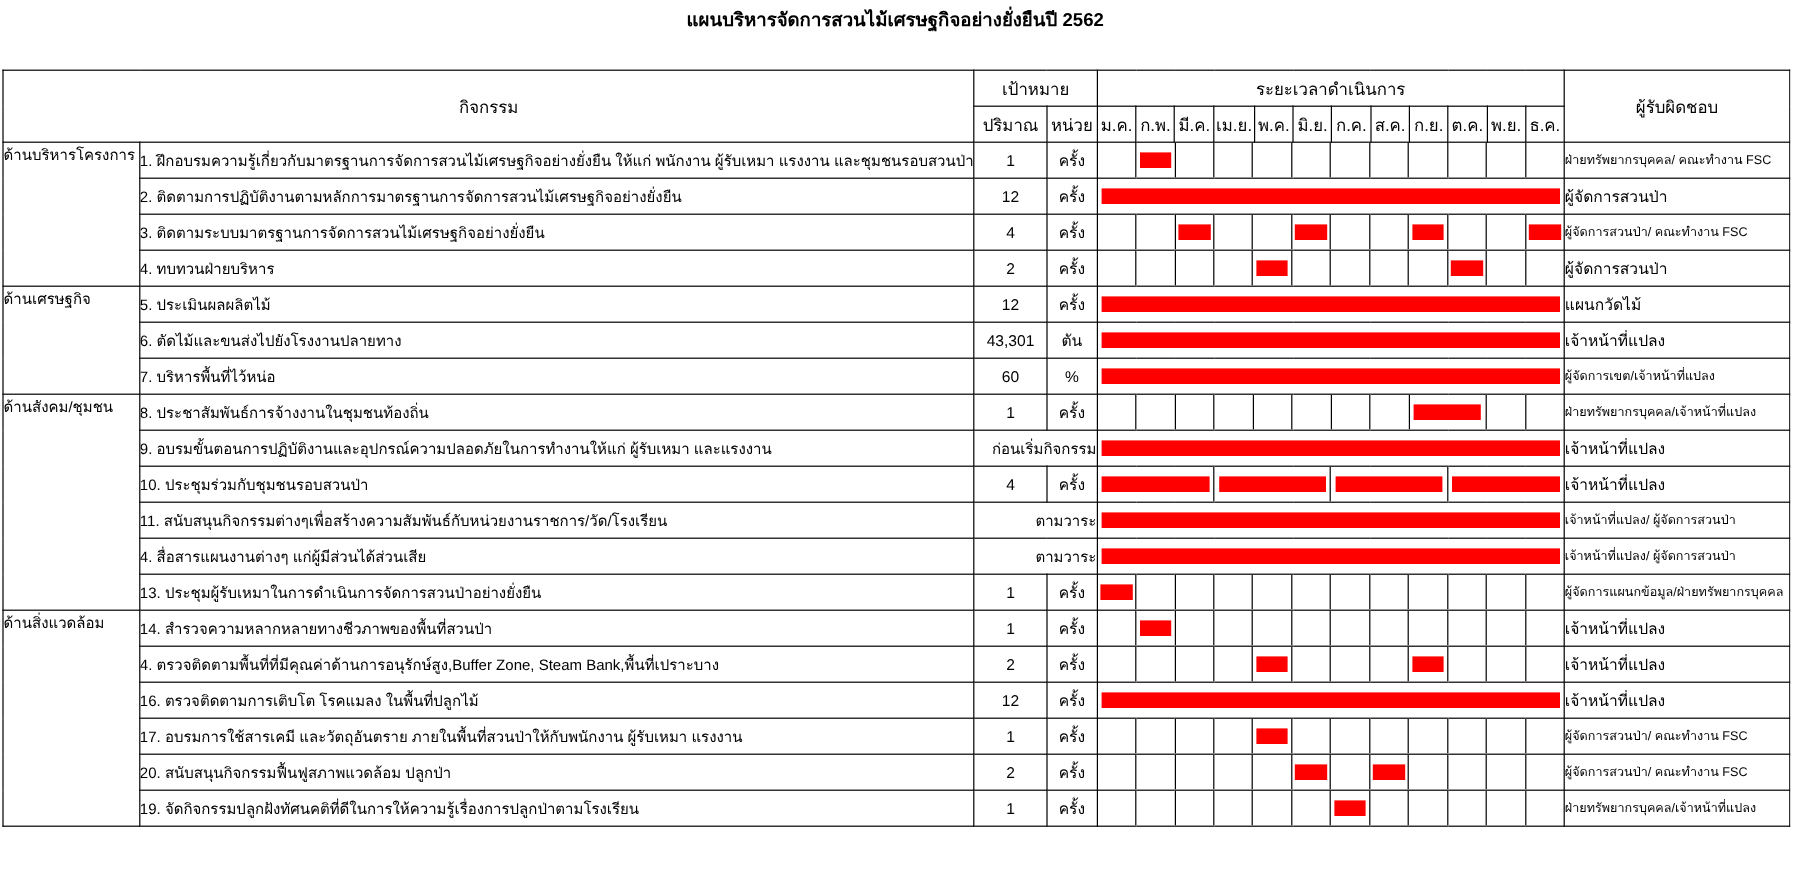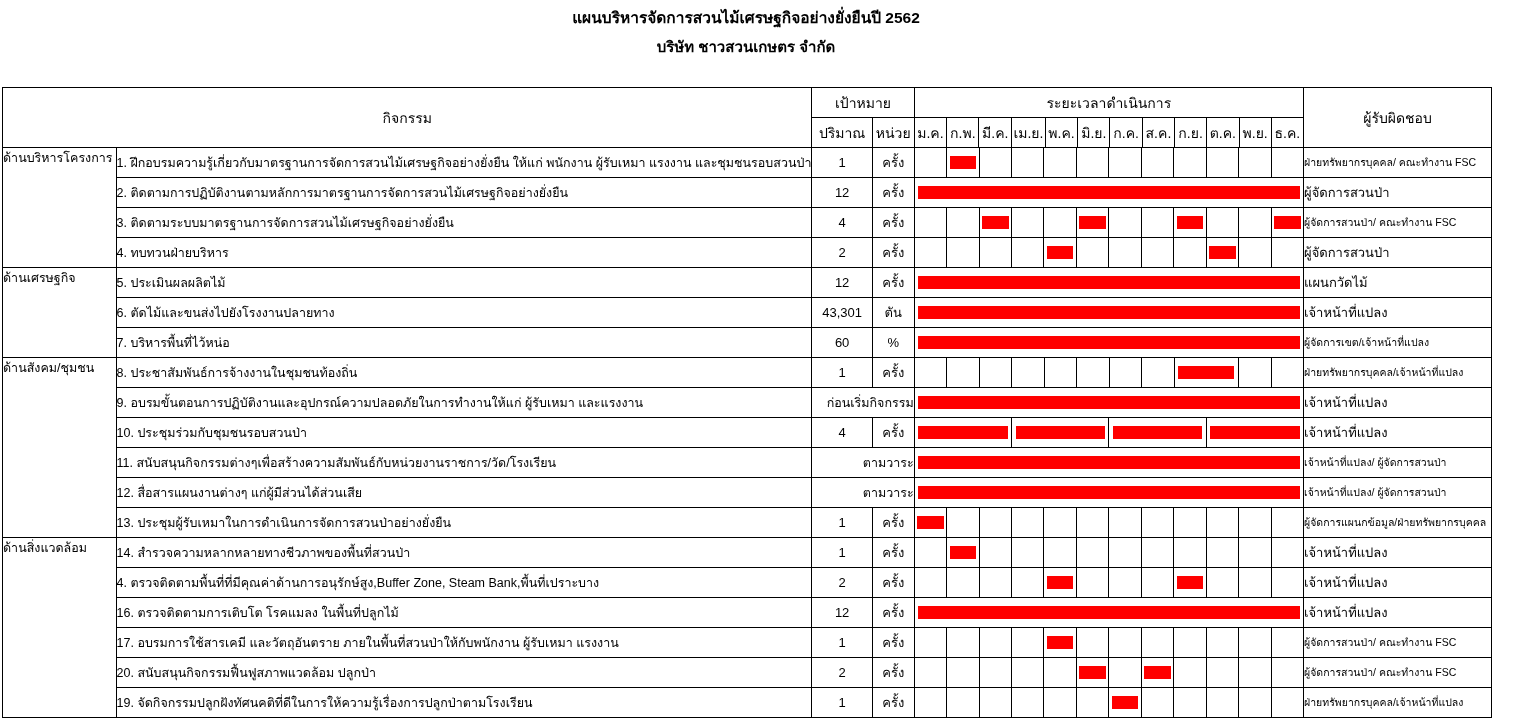--- a/index.html
+++ b/index.html
@@ -26,21 +26,20 @@
   td.resp{text-align:left;padding:0 3px;}
   td.resp.small{font-size:10.5px;}
   td.resp.big{font-size:13px;}
 </style>
 </head>
 <body>
 
 <div id="page">
   <div id="titles">
     <div id="page-title">แผนบริหารจัดการสวนไม้เศรษฐกิจอย่างยั่งยืนปี 2562</div>
-    <div id="page-subtitle">บริษัท ชาวสวนเกษตร จำกัด</div>
   </div>
 
   <table id="plan">
     <colgroup>
       <col style="width:115px">
         <col style="width:680px">
       <col style="width:65px">
         <col style="width:44px">
       <col span="12" style="width:35px">
       <col style="width:190px">
@@ -268,21 +267,21 @@
           <td class="gantt" colspan="12">
             <div class="gwrap">
               <div class="gcell" style="flex: 12 1 0px;">
                 <div class="bar" style="background: rgb(255, 0, 0); width: calc(100% - 7px);"></div>
               </div>
             </div>
           </td>
           <td class="resp small">เจ้าหน้าที่แปลง/ ผู้จัดการสวนป่า</td>
         </tr>
         <tr>
-          <td class="act">12. สื่อสารแผนงานต่างๆ แก่ผู้มีส่วนได้ส่วนเสีย</td>
+          <td class="act">4. สื่อสารแผนงานต่างๆ แก่ผู้มีส่วนได้ส่วนเสีย</td>
           <td class="qspan" colspan="2">ตามวาระ</td>
           <td class="gantt" colspan="12">
             <div class="gwrap">
               <div class="gcell" style="flex: 12 1 0px;">
                 <div class="bar" style="background: rgb(255, 0, 0); width: calc(100% - 7px);"></div>
               </div>
             </div>
           </td>
           <td class="resp small">เจ้าหน้าที่แปลง/ ผู้จัดการสวนป่า</td>
         </tr>

